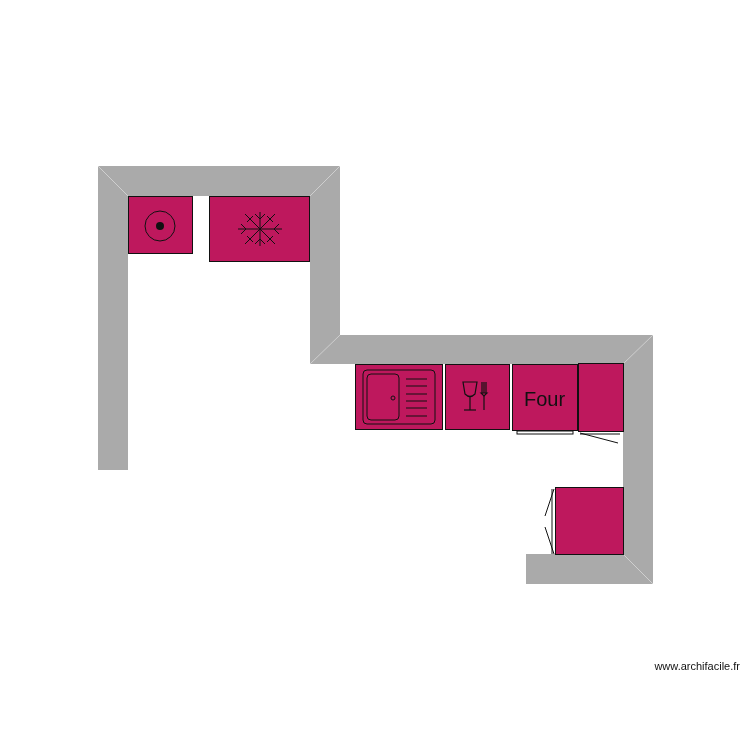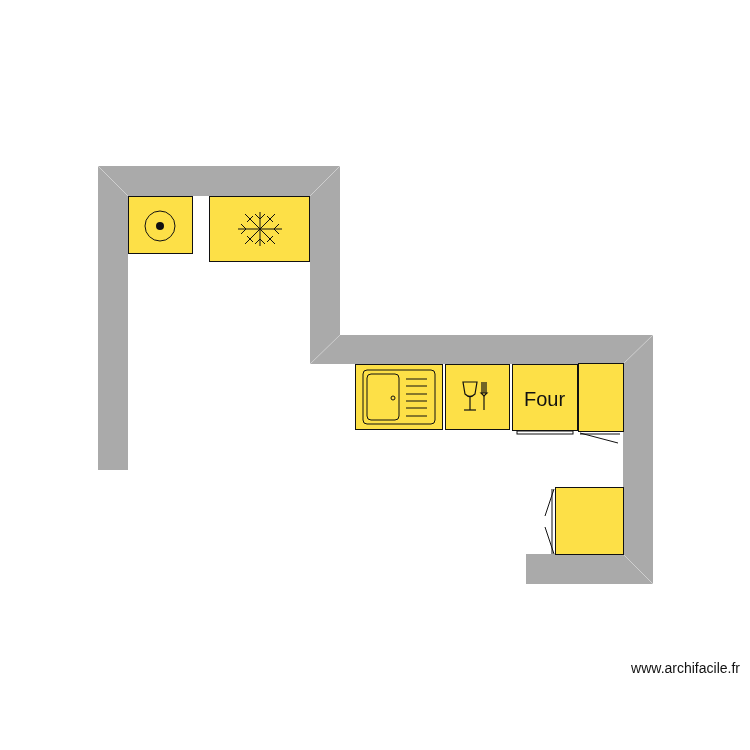--- a/index.html
+++ b/index.html
@@ -1,21 +1,21 @@
 <!DOCTYPE html>
 <html><head>
 <meta charset="utf-8">
 <style>
   html, body { margin:0; padding:0; background:#ffffff; }
   body { width:750px; height:750px; position:relative; overflow:hidden; font-family:"Liberation Sans", sans-serif; }
   .wall { position:absolute; background:#aaaaaa; }
-  .box { position:absolute; background:#fde047; border:1.5px solid #111; box-sizing:border-box; }
+  .box { position:absolute; background:#be185d; border:1.5px solid #111; box-sizing:border-box; }
   svg { position:absolute; left:0; top:0; }
   .label { position:absolute; font-size:20px; color:#111; }
-  .watermark { position:absolute; right:10px; top:660px; font-size:14px; color:#111; }
+  .watermark { position:absolute; right:10px; top:660px; font-size:11px; color:#111; }
 </style>
 </head>
 <body>
 
 <div>
 
   <div class="wall" style="left:98px;top:166px;width:242px;height:30px;"></div>
   <div class="wall" style="left:98px;top:166px;width:30px;height:304px;"></div>
   <div class="wall" style="left:310px;top:166px;width:30px;height:198px;"></div>
   <div class="wall" style="left:310px;top:335px;width:343px;height:29px;"></div>

